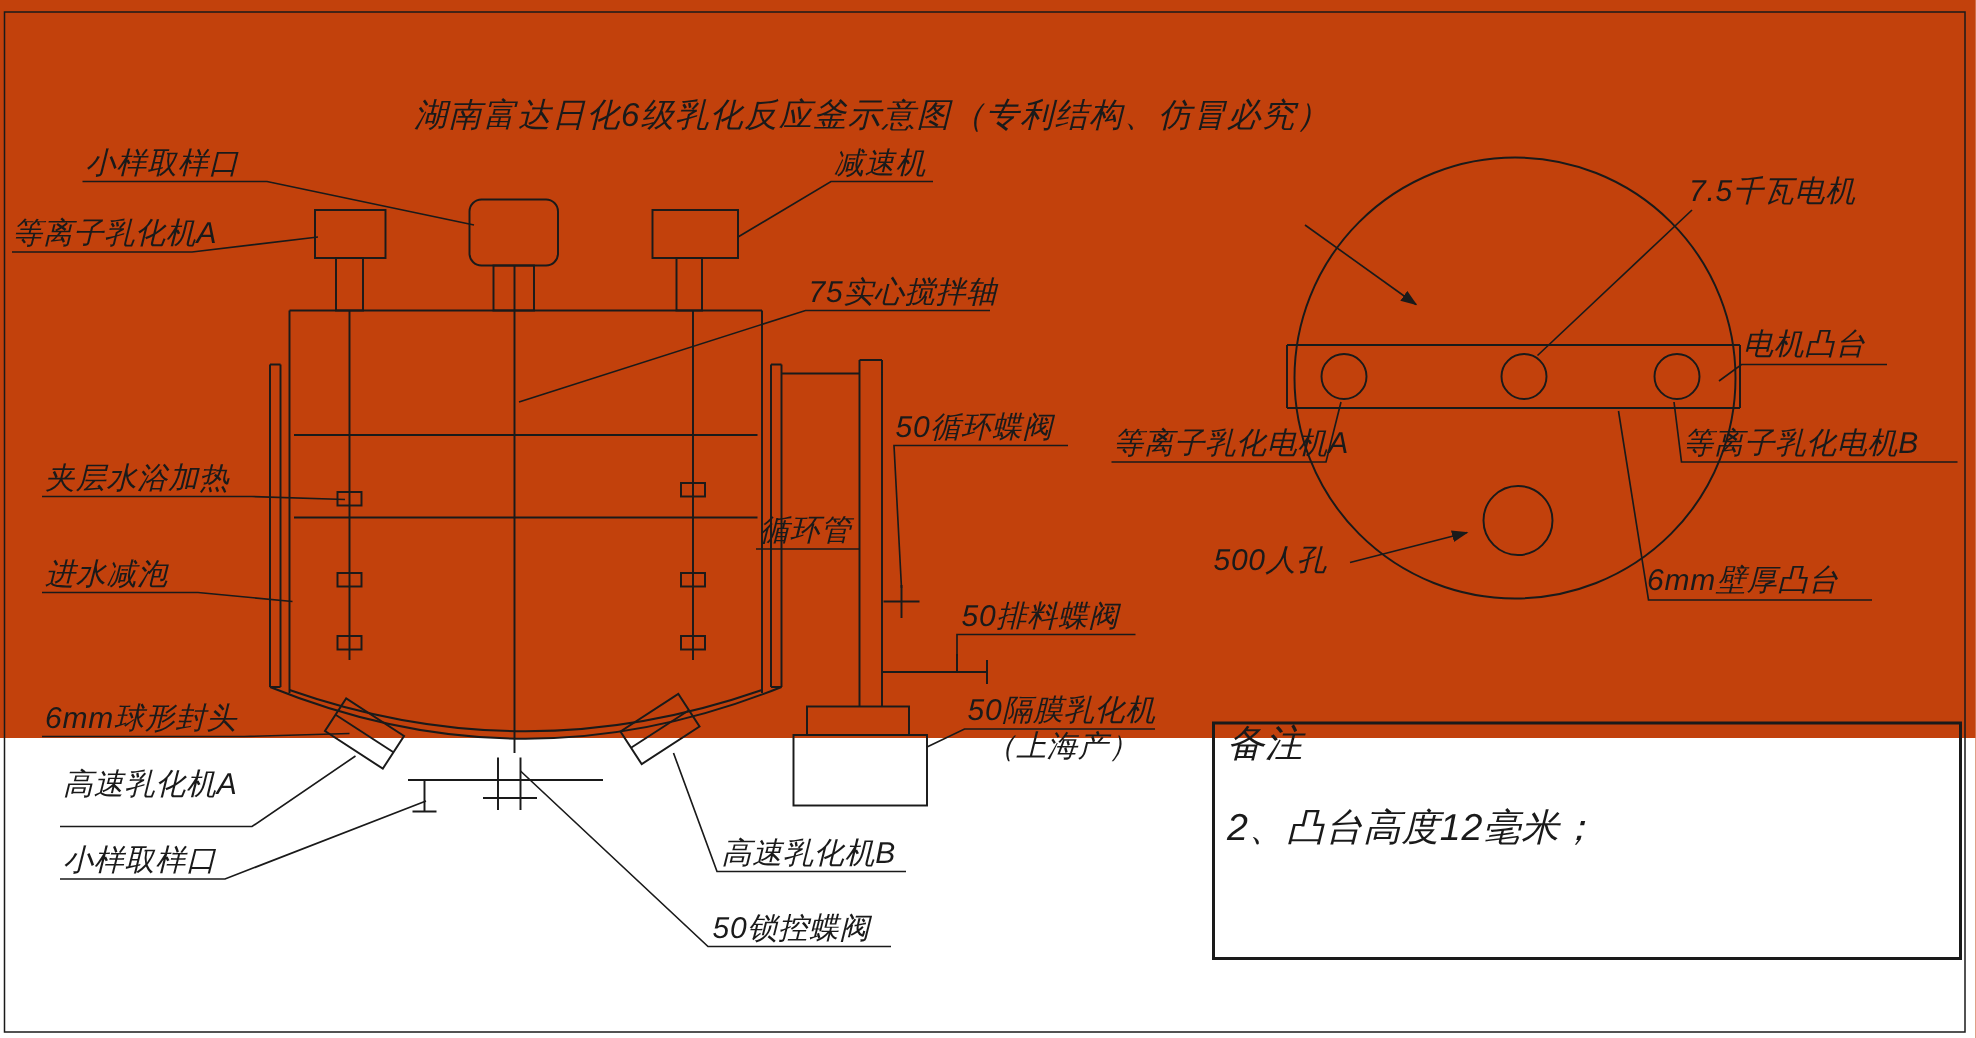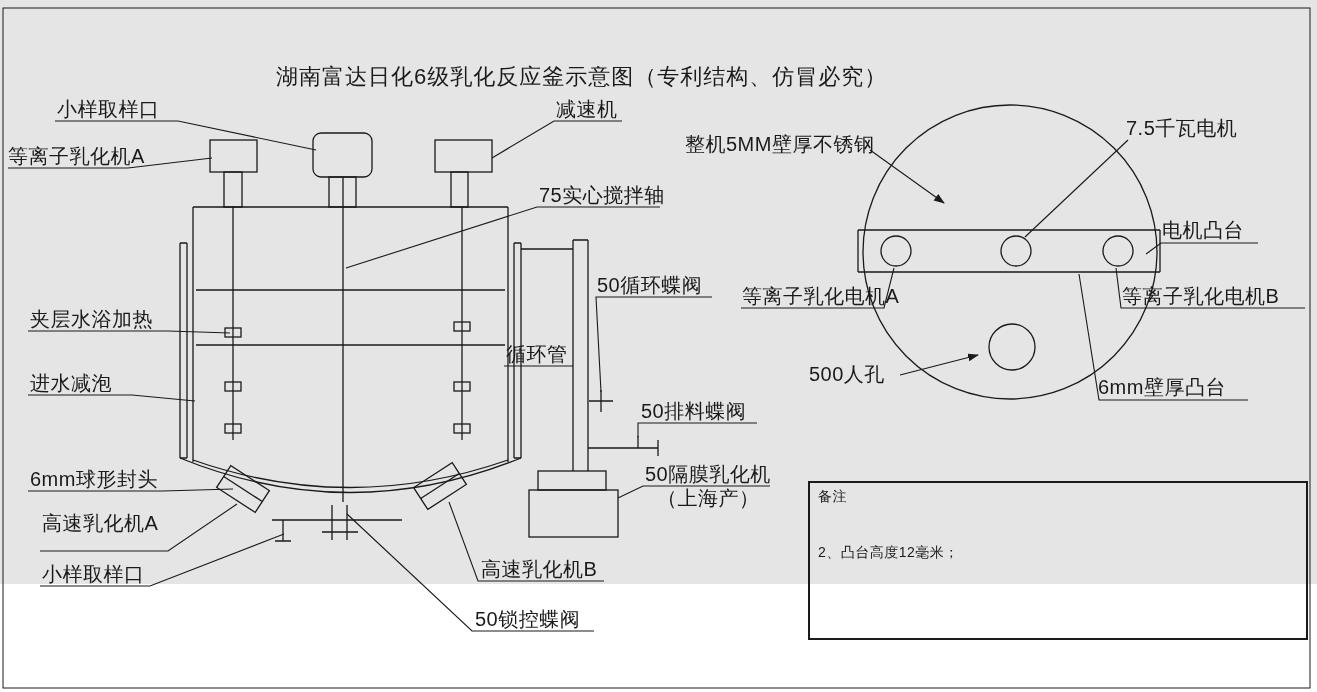--- a/index.html
+++ b/index.html
@@ -2,30 +2,30 @@
 <html><head>
 <meta charset="utf-8">
 <style>
   html,body{margin:0;padding:0;}
   body{
     width:1317px;height:692px;overflow:hidden;
     background:#ffffff;
     font-family:"Liberation Sans","DejaVu Sans",sans-serif;
   }
   #stage{
-    position:relative;width:1317px;height:584px;background:#e5e5e5;
+    position:relative;width:1317px;height:492px;background:#c2410c;font-style:italic;
   }
   #stage svg{position:absolute;left:0;top:0;}
   .label{
     position:absolute;white-space:nowrap;
     font-size:20px;line-height:22px;color:#1a1a1a;
     letter-spacing:0.5px;
   }
   .t-title{font-size:22px;letter-spacing:1px;}
-  .t-note{font-size:14px;}
+  .t-note{font-size:25px;}
   .notes-box{
     position:absolute;border:2px solid #1a1a1a;background:transparent;
   }
 </style>
 </head>
 <body>
 
 <div id="stage">
 
   <svg width="1317" height="692" viewBox="0 0 1317 692">
@@ -143,21 +143,20 @@
   <div class="label" style="left:30px;top:372px">进水减泡</div>
   <div class="label" style="left:641px;top:400px">50排料蝶阀</div>
   <div class="label" style="left:645px;top:463px">50隔膜乳化机</div>
   <div class="label" style="left:657px;top:487px">（上海产）</div>
   <div class="label" style="left:30px;top:468px">6mm球形封头</div>
   <div class="label" style="left:42px;top:512px">高速乳化机A</div>
   <div class="label" style="left:42px;top:563px">小样取样口</div>
   <div class="label" style="left:481px;top:558px">高速乳化机B</div>
   <div class="label" style="left:475px;top:608px">50锁控蝶阀</div>
 
-  <div class="label" style="left:685px;top:133px">整机5MM壁厚不锈钢</div>
   <div class="label" style="left:1126px;top:117px">7.5千瓦电机</div>
   <div class="label" style="left:1162px;top:219px">电机凸台</div>
   <div class="label" style="left:742px;top:285px">等离子乳化电机A</div>
   <div class="label" style="left:1122px;top:285px">等离子乳化电机B</div>
   <div class="label" style="left:809px;top:363px">500人孔</div>
   <div class="label" style="left:1098px;top:376px">6mm壁厚凸台</div>
 
   <div class="notes-box" style="left:808px;top:481px;width:496px;height:155px"></div>
   <div class="label t-note" style="left:818px;top:485px">备注</div>
   <div class="label t-note" style="left:818px;top:541px">2、凸台高度12毫米；</div>

